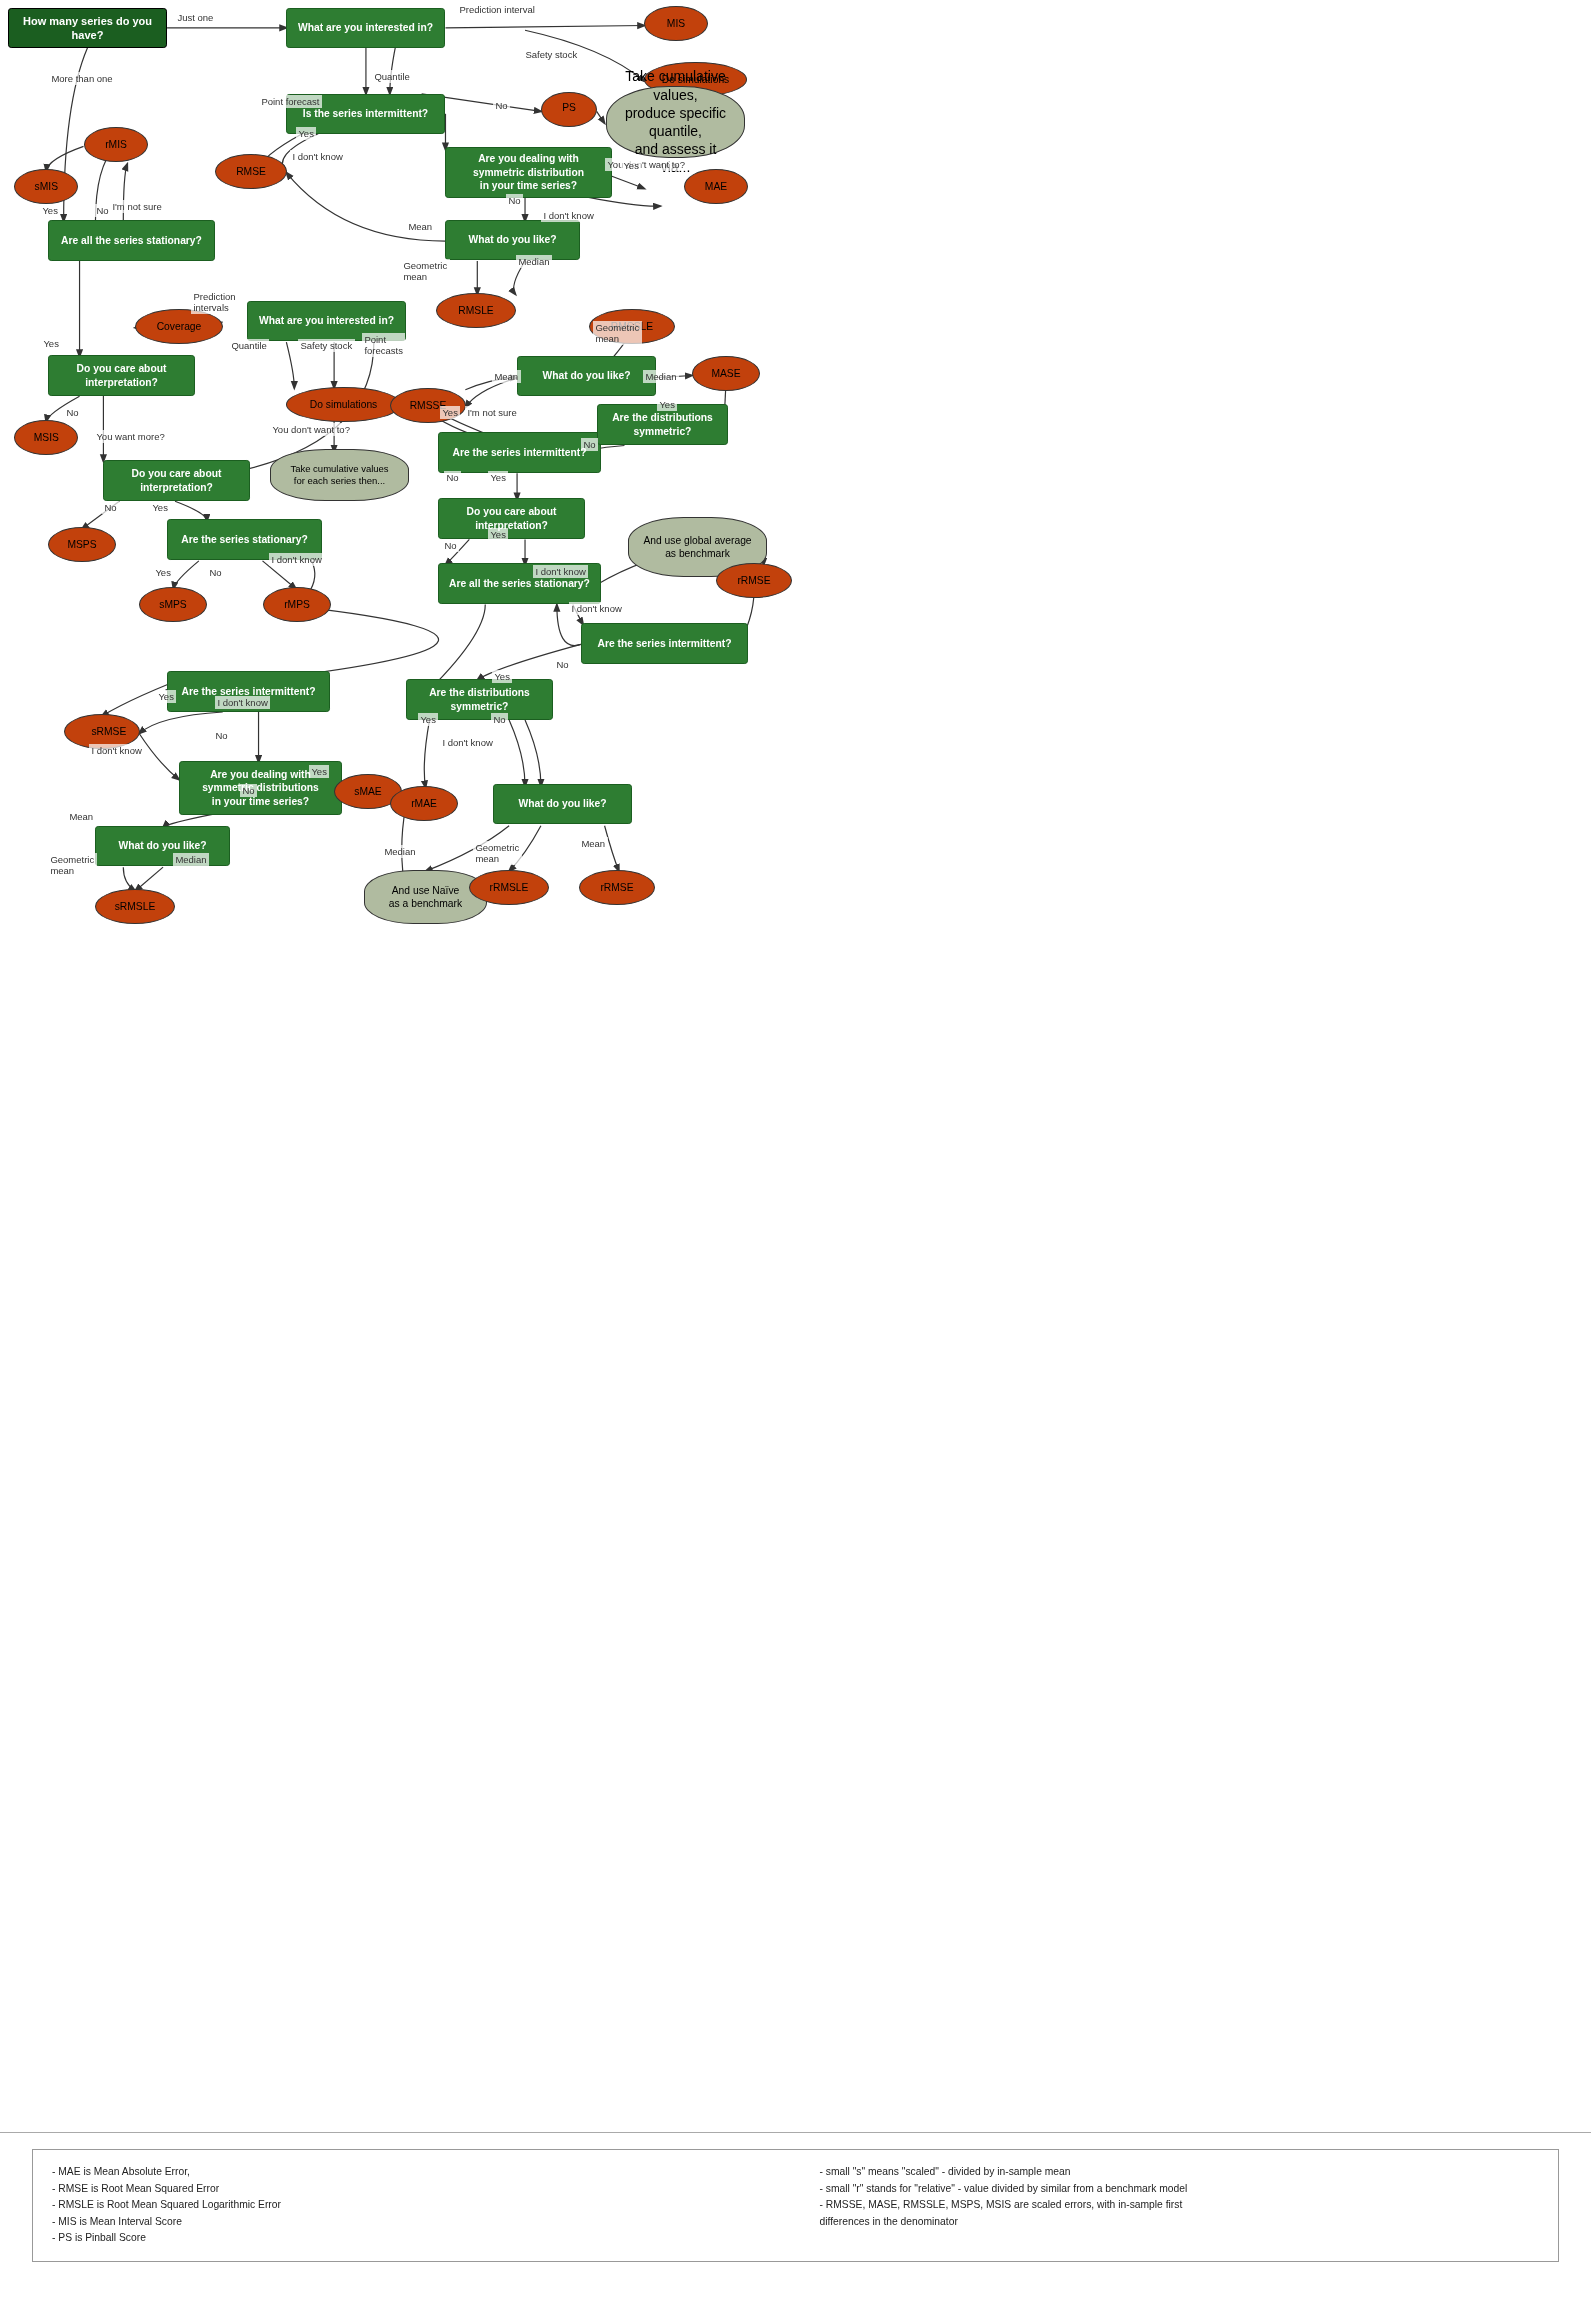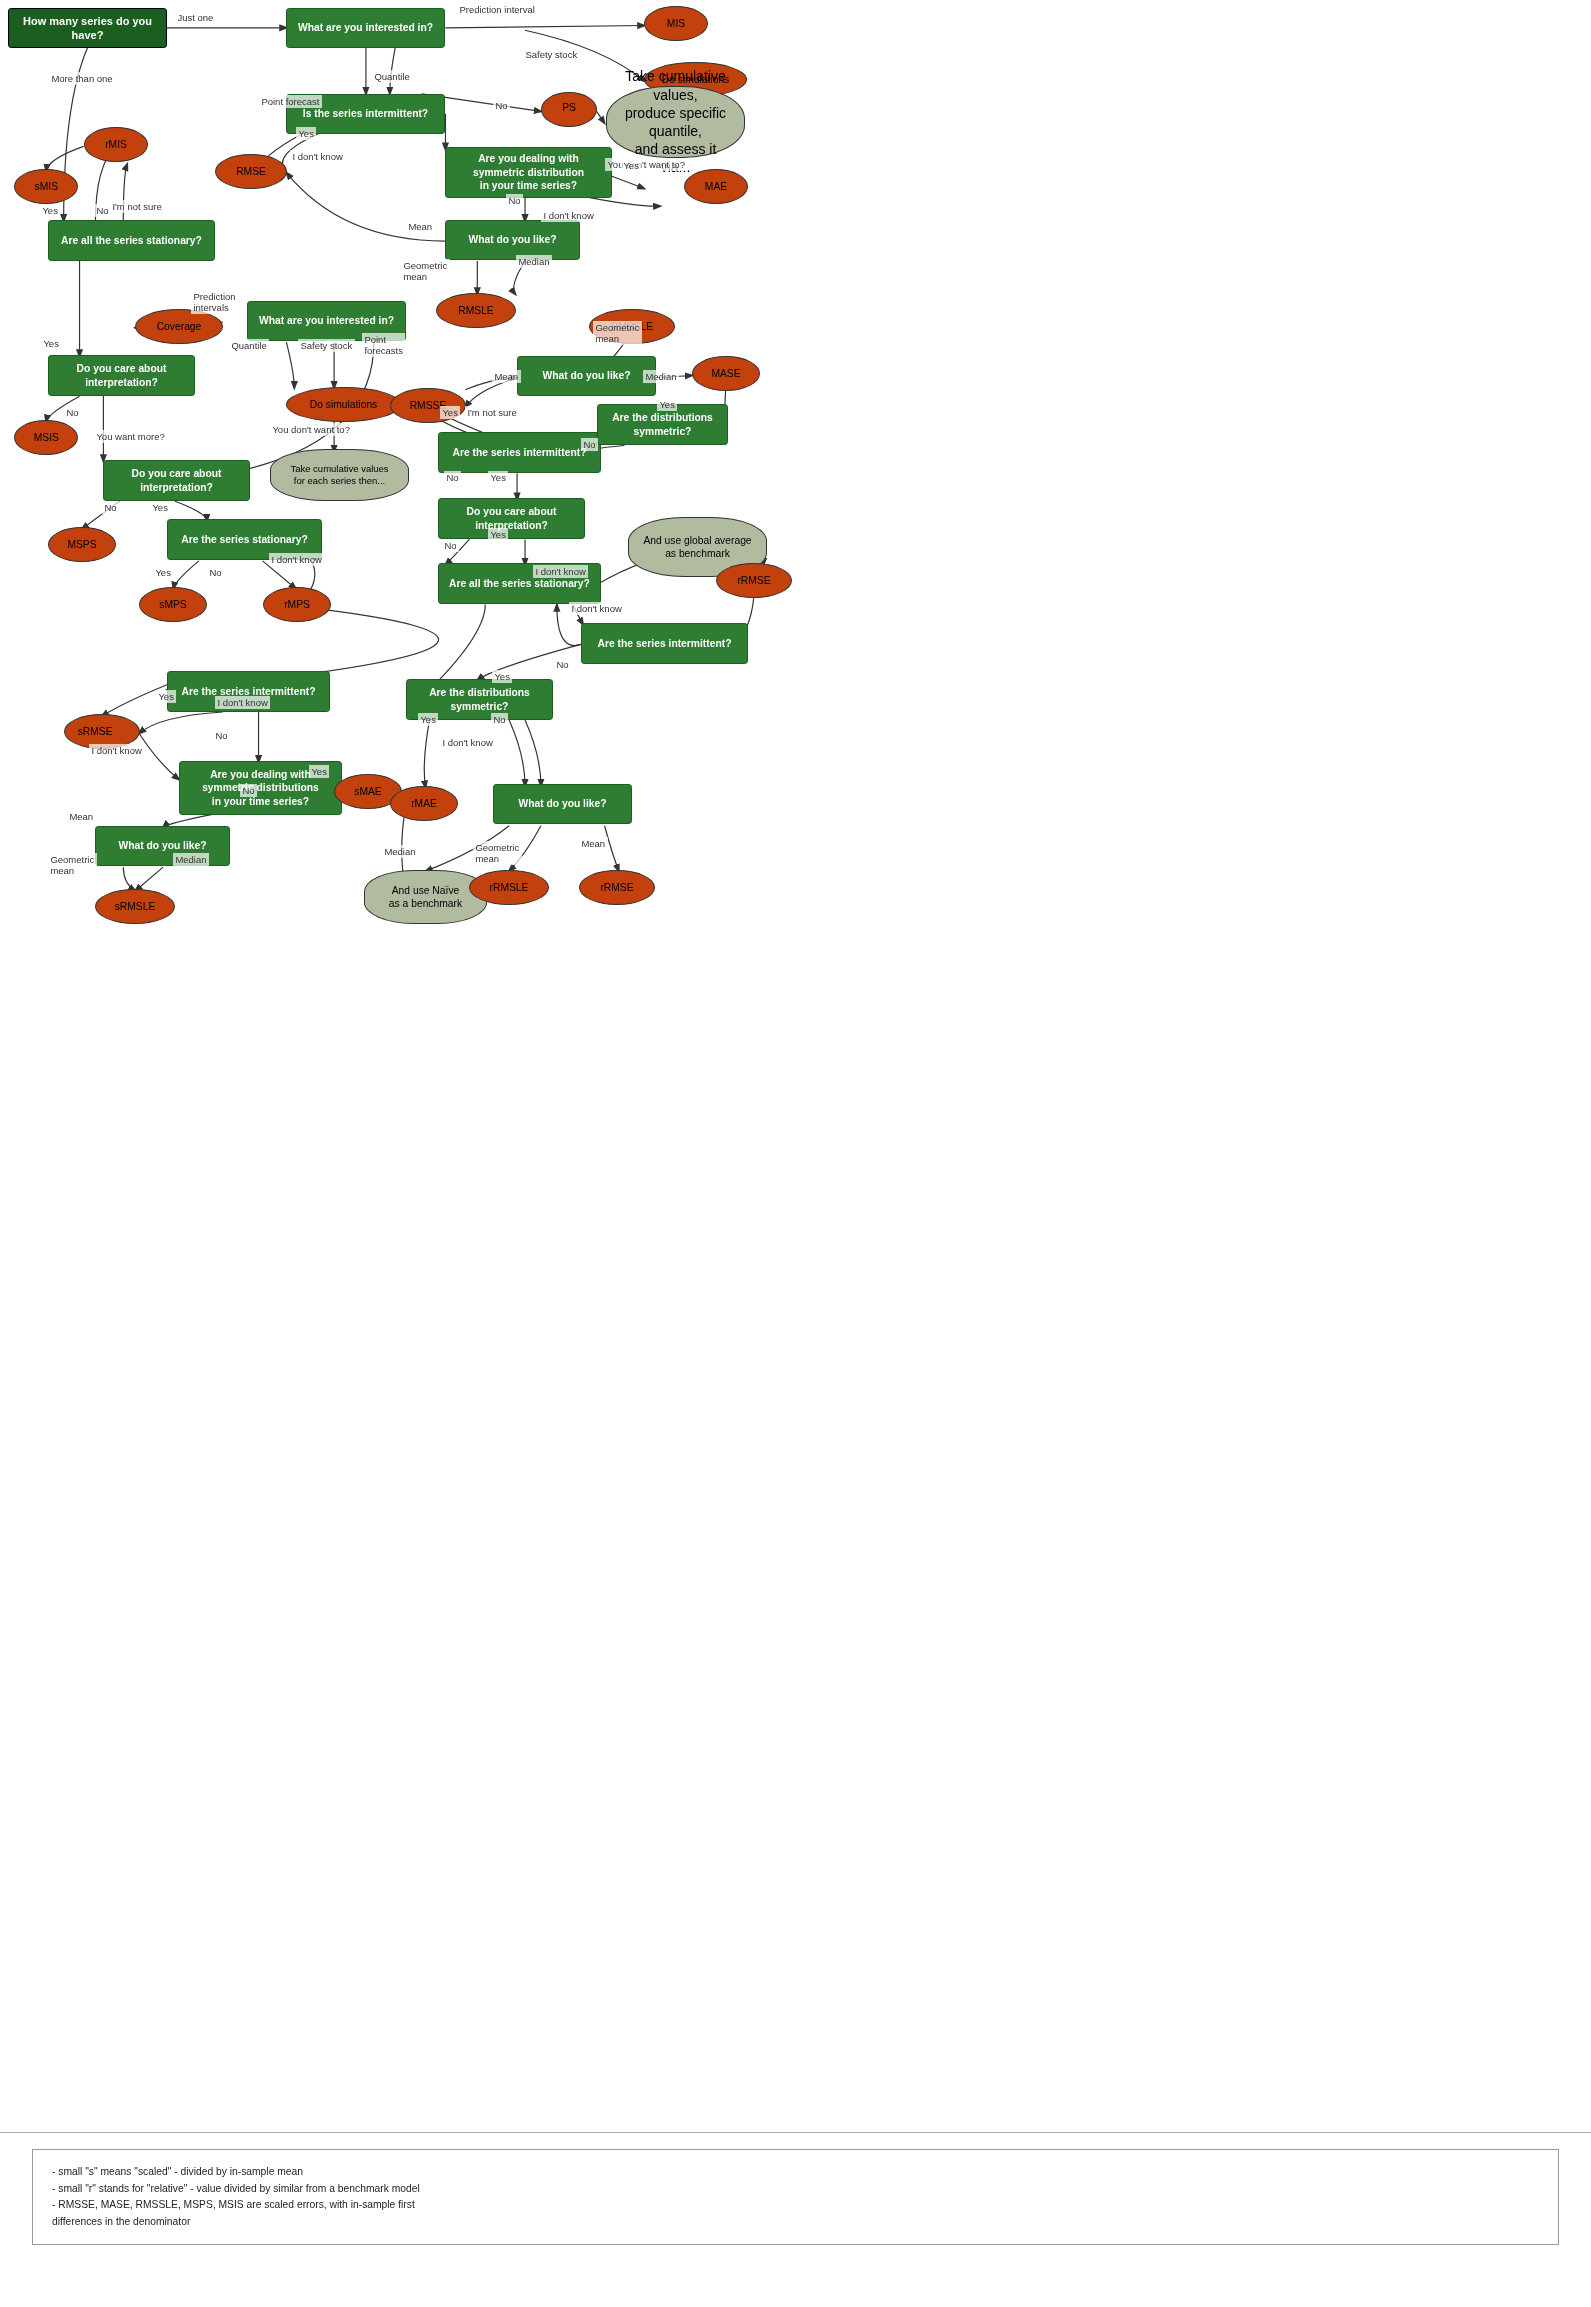--- a/index.html
+++ b/index.html
@@ -483,21 +483,21 @@
     </div>
   </div>
 
   <div class="node" style="left:167px;top:671px;width:163px;height:41px;">
     <div class="node-rect" style="width:100%;height:100%;display:flex;align-items:center;justify-content:center;">
       <span style="color:#fff;font-weight:bold;font-size:10.3px;text-align:center;">Are the series intermittent?</span>
     </div>
   </div>
 
   <div class="node" style="left:64px;top:714px;width:76px;height:35px;">
-    <div class="node-oval" style="width:100%;height:100%;display:flex;align-items:center;justify-content:flex-start;">
+    <div class="node-oval" style="width:100%;height:100%;display:flex;align-items:center;justify-content:flex-end;">
       <span>sRMSE</span>
     </div>
   </div>
 
   <div class="node" style="left:179px;top:761px;width:163px;height:54px;">
     <div class="node-rect" style="width:100%;height:100%;display:flex;align-items:center;justify-content:center;">
       <span style="color:#fff;font-weight:bold;font-size:10.3px;text-align:center;">Are you dealing with<br>symmetric distributions<br>in your time series?</span>
     </div>
   </div>
 
@@ -609,20 +609,27 @@
   <div class="edge-label" style="left:440px;top:736px;">I don't know</div>
   <div class="edge-label" style="left:382px;top:845px;">Median</div>
   <div class="edge-label" style="left:473px;top:841px;line-height:1.2;">Geometric<br>mean</div>
   <div class="edge-label" style="left:579px;top:837px;">Mean</div>
 
 </div>
 
 <div class="footer" style="position:relative;margin-top:0;border-top:1.6px solid #aaa;padding:16px 32px;">
   <div class="footer-box">
     <div class="footer-col">
+      <div style="white-space:pre-line;font-size:10.3px;line-height:1.6;">- MAE is Mean Absolute Error,
+- RMSE is Root Mean Squared Error
+- RMSLE is Root Mean Squared Logarithmic Error
+- MIS is Mean Interval Score
+- PS is Pinball Score</div>
+    </div>
+    <div class="footer-col">
       <div style="white-space:pre-line;font-size:10.3px;line-height:1.6;">- small "s" means "scaled" - divided by in-sample mean
 - small "r" stands for "relative" - value divided by similar from a benchmark model
 - RMSSE, MASE, RMSSLE, MSPS, MSIS are scaled errors, with in-sample first
   differences in the denominator</div>
     </div>
   </div>
 </div>
 
 
 </body></html>

